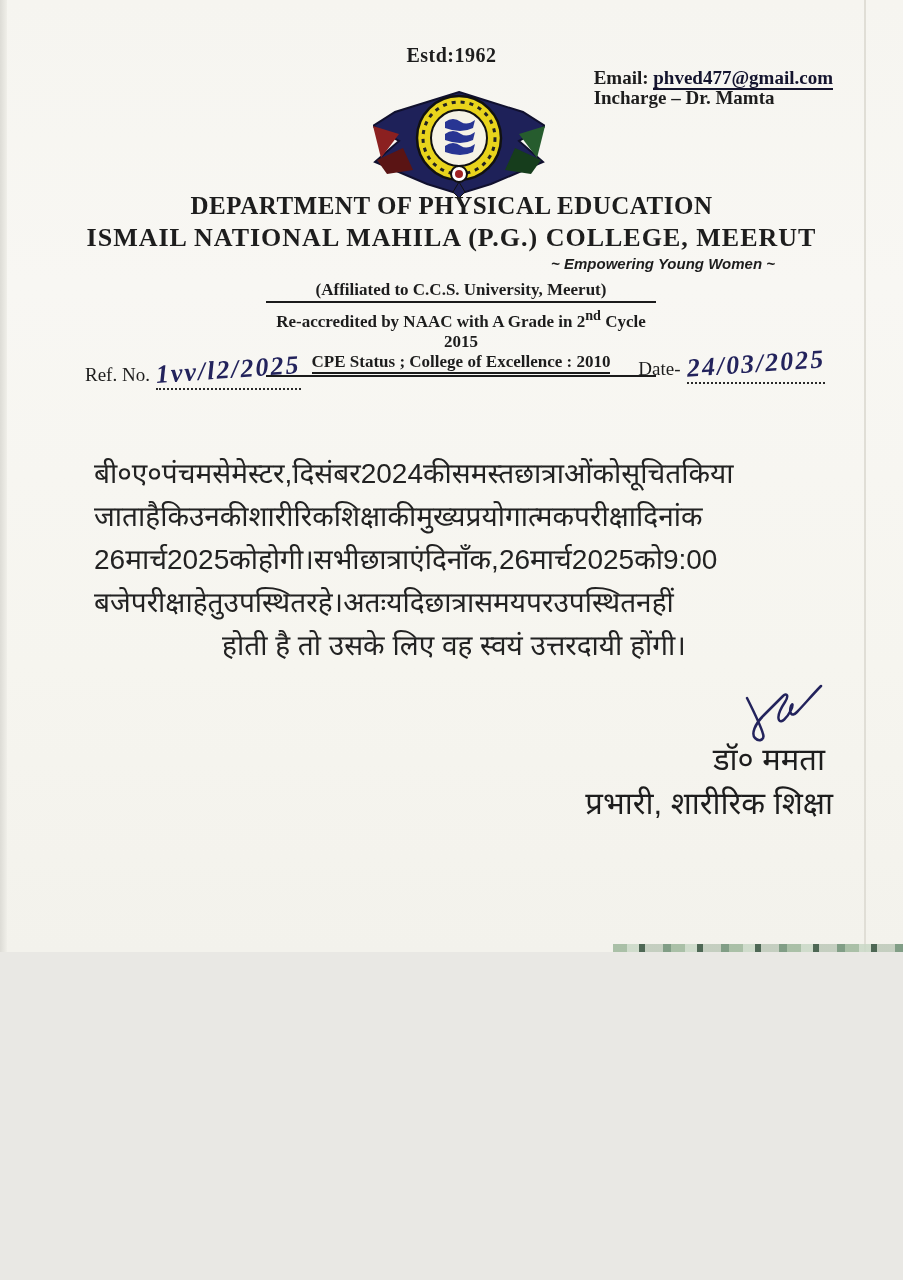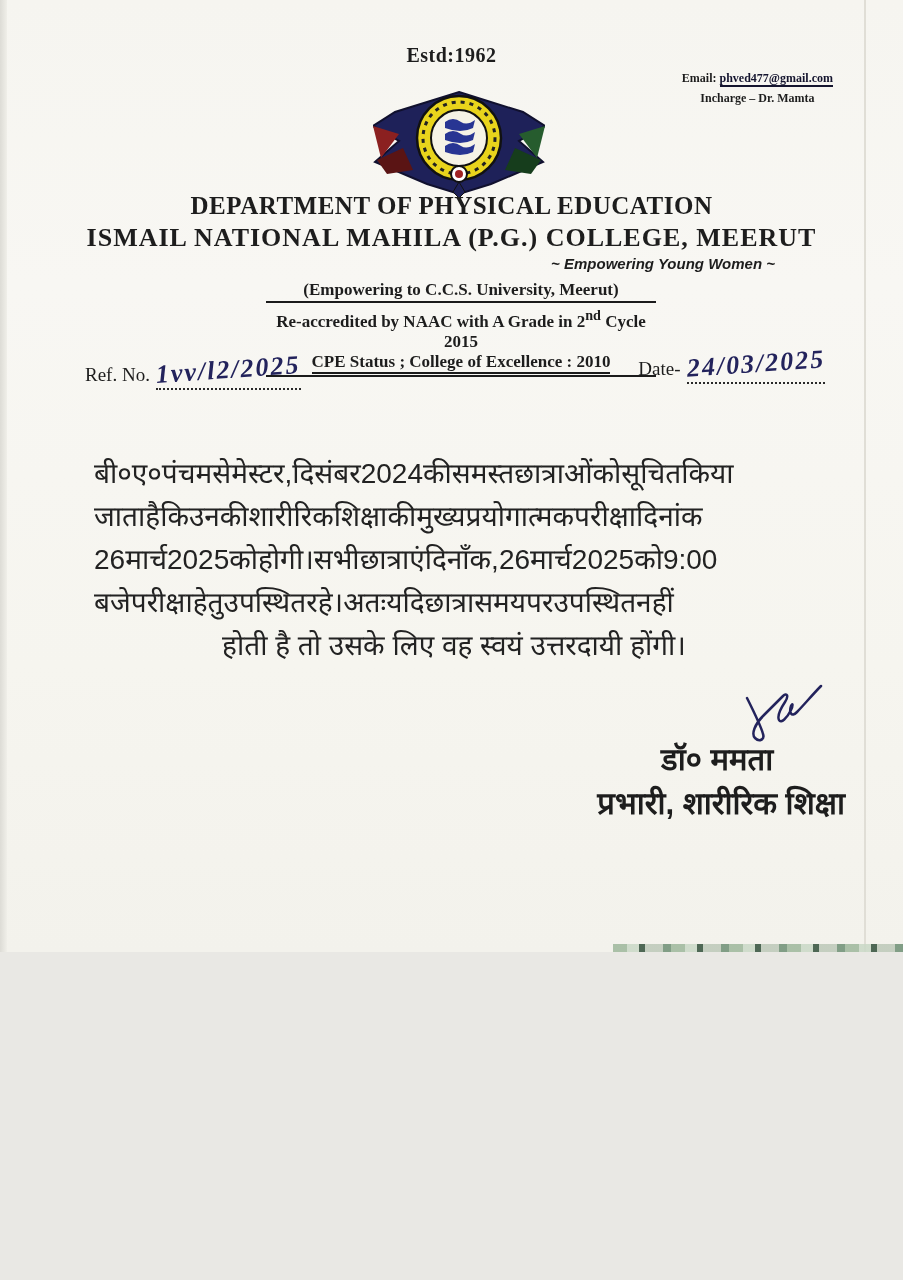--- a/index.html
+++ b/index.html
@@ -29,22 +29,22 @@
     background:repeating-linear-gradient(90deg,
       #9db79b 0 14px, #c9d8c6 14px 26px, #314f3a 26px 32px,
       #bcc8b8 32px 50px, #6d8f74 50px 58px);
     opacity:.85;
   }
   .estd{
     position:absolute;top:44px;left:0;width:100%;
     text-align:center;font-weight:bold;font-size:20px;letter-spacing:.5px;
   }
   .email-block{
-    position:absolute;top:68px;right:70px;text-align:center;
-    font-weight:bold;font-size:12px;line-height:20px;
+    position:absolute;top:68px;right:70px;text-align:left;
+    font-weight:bold;font-size:19px;line-height:20px;
   }
   .email-value{
     border-bottom:2px solid #14142e;color:#14142e;
   }
   .crest{
     position:absolute;top:86px;left:373px;width:172px;height:112px;
   }
   .dept-title{
     position:absolute;top:192px;left:0;width:100%;
     text-align:center;font-weight:bold;font-size:25px;letter-spacing:.5px;
@@ -103,22 +103,22 @@
     height:43px;overflow:visible;white-space:nowrap;
     display:flex;justify-content:space-between;
   }
   .body-line span{display:inline;}
   .body-line.flexline{display:flex;justify-content:flex-start;white-space:nowrap;}
   .body-line.lastline{display:block;text-align:center;text-align-last:center;white-space:nowrap;}
   .signature-svg{
     position:absolute;top:682px;left:733px;width:92px;height:62px;
   }
   .sig-block{
-    position:absolute;top:740px;right:58px;text-align:center;
-    font-weight:bold;font-family:"Liberation Sans", sans-serif;
+    position:absolute;top:740px;right:70px;text-align:right;
+    font-weight:normal;font-family:"Liberation Sans", sans-serif;
   }
   .sig-name{font-size:31px;line-height:40px;margin-right:8px;}
   .sig-title{font-size:31px;line-height:48px;}
 </style>
 </head>
 <body>
 
 <div class="page">
   <div class="page-left-edge"></div>
   <div class="page-right-edge"></div>
@@ -145,21 +145,21 @@
     <circle cx="86" cy="88" r="8" fill="#fff" stroke="#111" stroke-width="2"></circle>
     <circle cx="86" cy="88" r="4" fill="#a02222"></circle>
     <path d="M86,96 L92,106 L86,112 L80,106 Z" fill="#1e2159" stroke="#111"></path>
   </svg>
 
   <div class="dept-title">DEPARTMENT OF PHYSICAL EDUCATION</div>
   <div class="college-title">ISMAIL  NATIONAL  MAHILA  (P.G.)  COLLEGE,  MEERUT</div>
   <div class="tagline">~ Empowering Young Women  ~</div>
 
   <div class="affil-box">
-    <div>(Empowering to C.C.S. University, Meerut)</div>
+    <div>(Affiliated to C.C.S. University, Meerut)</div>
     <div class="affil-rule"></div>
     <div><span>Re-accredited by NAAC with A Grade in 2</span><sup>nd</sup><span> Cycle 2015</span></div>
     <div><span class="cpe-line">CPE Status ; College of Excellence : 2010</span></div>
     <div class="affil-rule"></div>
   </div>
 
   <div class="refdate-row">
     <div class="ref-group">
       <span class="ref-label">Ref. No.</span>
       <span class="dotline"><span class="hand">1vv/l2/2025</span></span>

